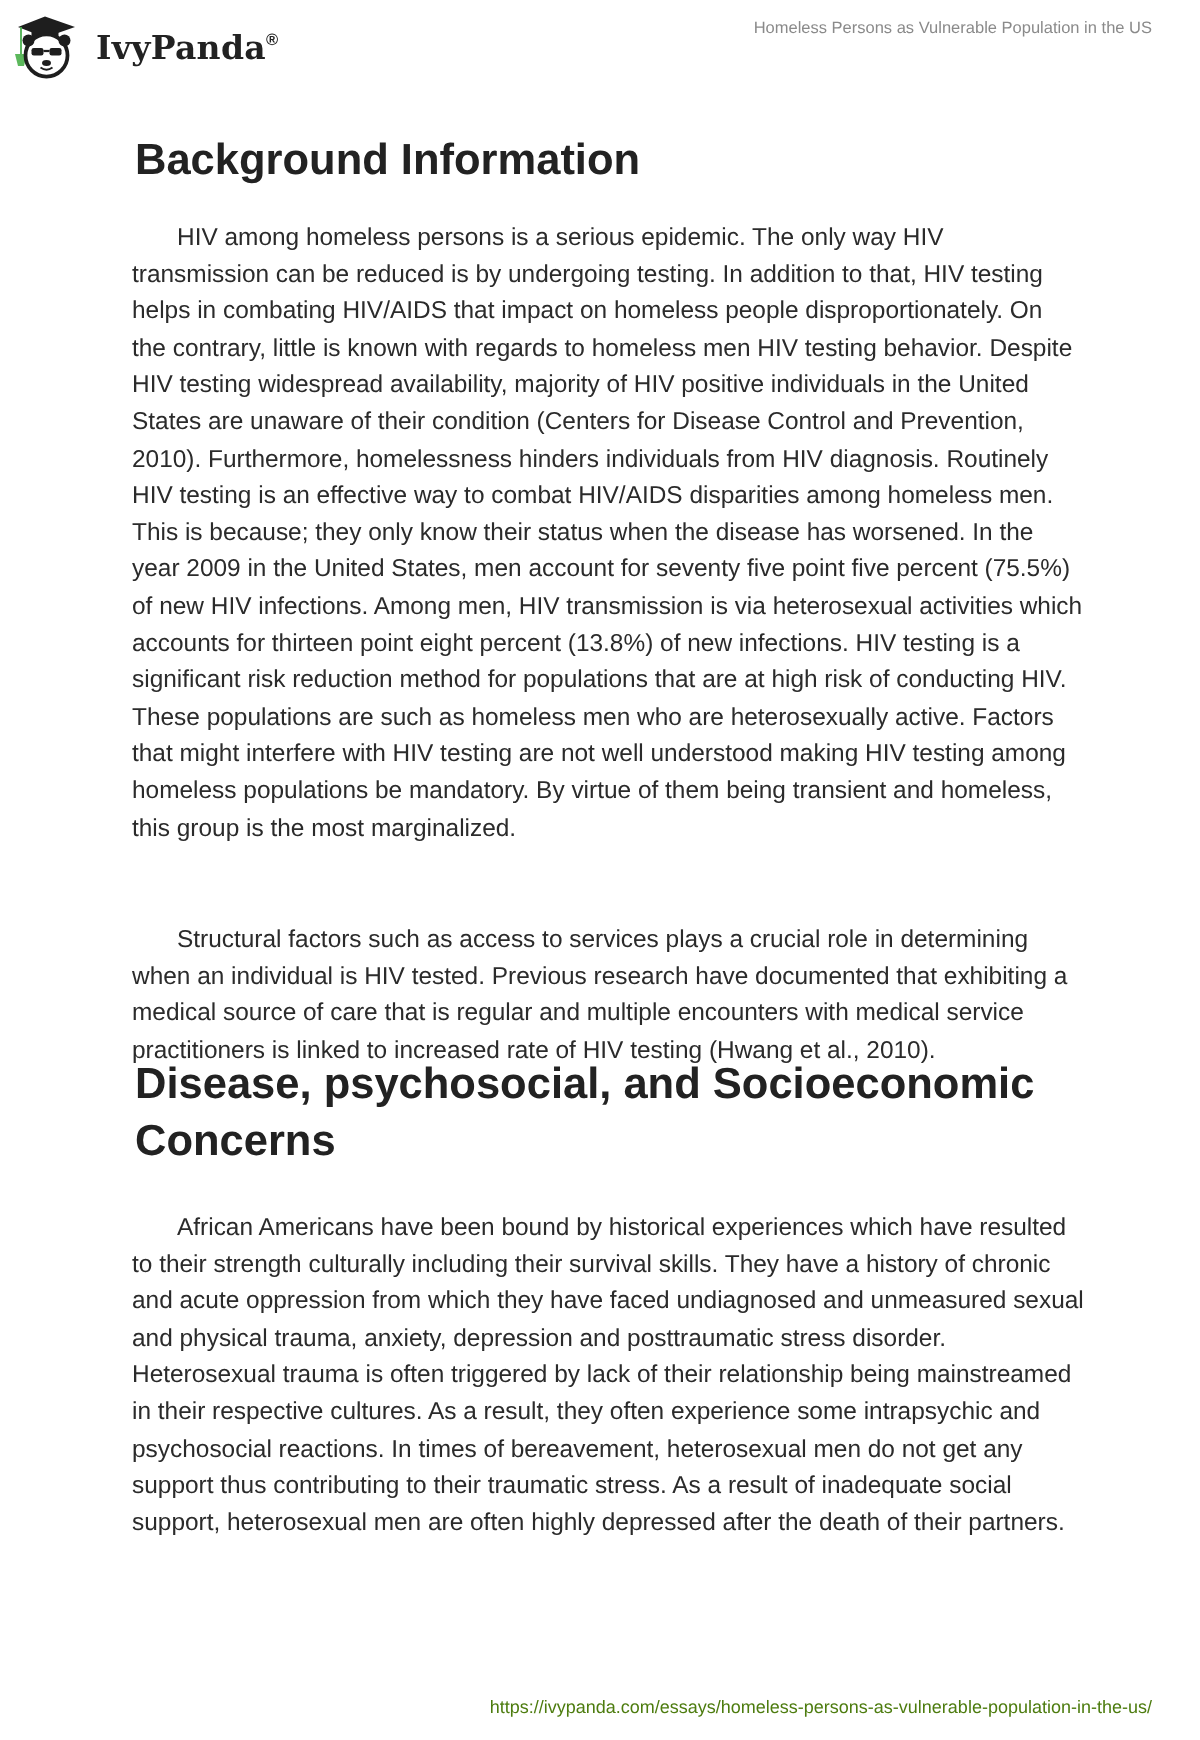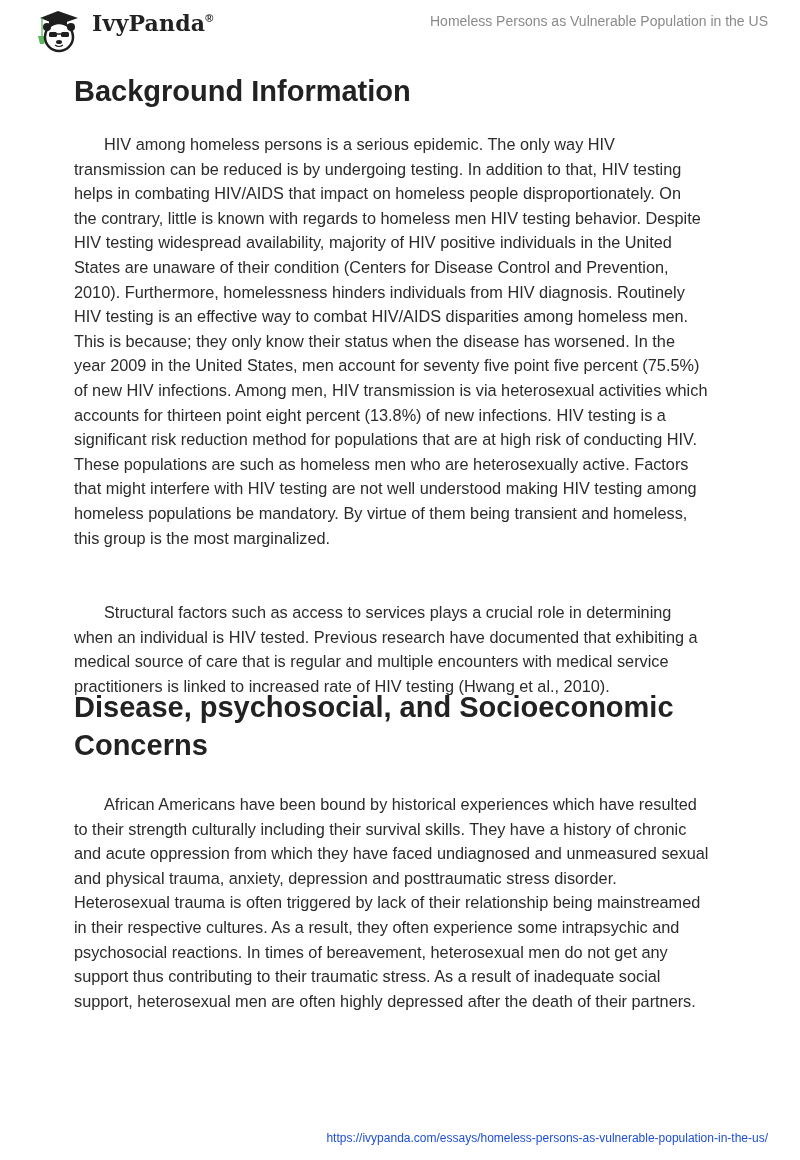--- a/index.html
+++ b/index.html
@@ -1,36 +1,36 @@
 <!DOCTYPE html>
 <html><head>
 <meta charset="utf-8">
 <style>
   html, body { margin: 0; padding: 0; background: #ffffff; }
   body { width: 800px; height: 1160px; position: relative; overflow: hidden;
          font-family: "Liberation Sans", sans-serif; color: #2b2b2b; }
   .header { position: absolute; left: 0; top: 0; width: 800px; height: 60px; }
-  .logo { position: absolute; left: 32px; top: 10px; display: flex; }
+  .logo { position: absolute; left: 4px; top: 10px; display: flex; align-items: center; }
   .logo-mark { width: 52px; height: 44px; }
   .logo-text { font-family: "DejaVu Serif", serif; font-weight: bold; font-size: 22px;
                color: #222; margin-left: 8px; letter-spacing: 0.2px; }
   .logo-text sup { font-size: 11px; font-family: "Liberation Sans", sans-serif; vertical-align: 9px; }
-  .doc-title { position: absolute; right: 32px; top: 13px; font-size: 14px; color: #8a8a8a; }
+  .doc-title { position: absolute; right: 32px; top: 13px; font-size: 11px; color: #8a8a8a; }
   .content { position: absolute; left: 74px; top: 0; width: 660px; }
   h2 { font-family: "Liberation Sans", sans-serif; font-weight: bold; font-size: 29px;
-       color: #222; margin: 0; line-height: 38px; }
-  p { margin: 0; font-size: 16.3px; line-height: 24.6px; color: #2b2b2b; white-space: nowrap; }
+       color: #222; margin: 16px; line-height: 38px; }
+  p { margin: 14px; font-size: 16.3px; line-height: 24.6px; color: #2b2b2b; white-space: nowrap; }
   .indent { display: inline-block; width: 30px; }
   #h1 { position: absolute; top: 72px; }
   #p1 { position: absolute; top: 132px; }
   #p2 { position: absolute; top: 600px; }
   #h2 { position: absolute; top: 688px; }
   #p3 { position: absolute; top: 792px; }
   #p4 { position: absolute; top: 1031px; }
-  .footer-url { position: absolute; right: 32px; top: 1131px; font-size: 12px; color: #1d4ed8; }
+  .footer-url { position: absolute; right: 32px; top: 1131px; font-size: 12px; color: #4d7c0f; }
 </style>
 </head>
 <body>
 
 <div class="header">
   <div class="logo">
     <svg class="logo-mark" viewBox="0 0 52 44">
 
       <polygon points="8,8 26,1 46,8 26,15" fill="#1e1e1e"></polygon>
       <rect x="17" y="9" width="18" height="6" fill="#1e1e1e"></rect>

